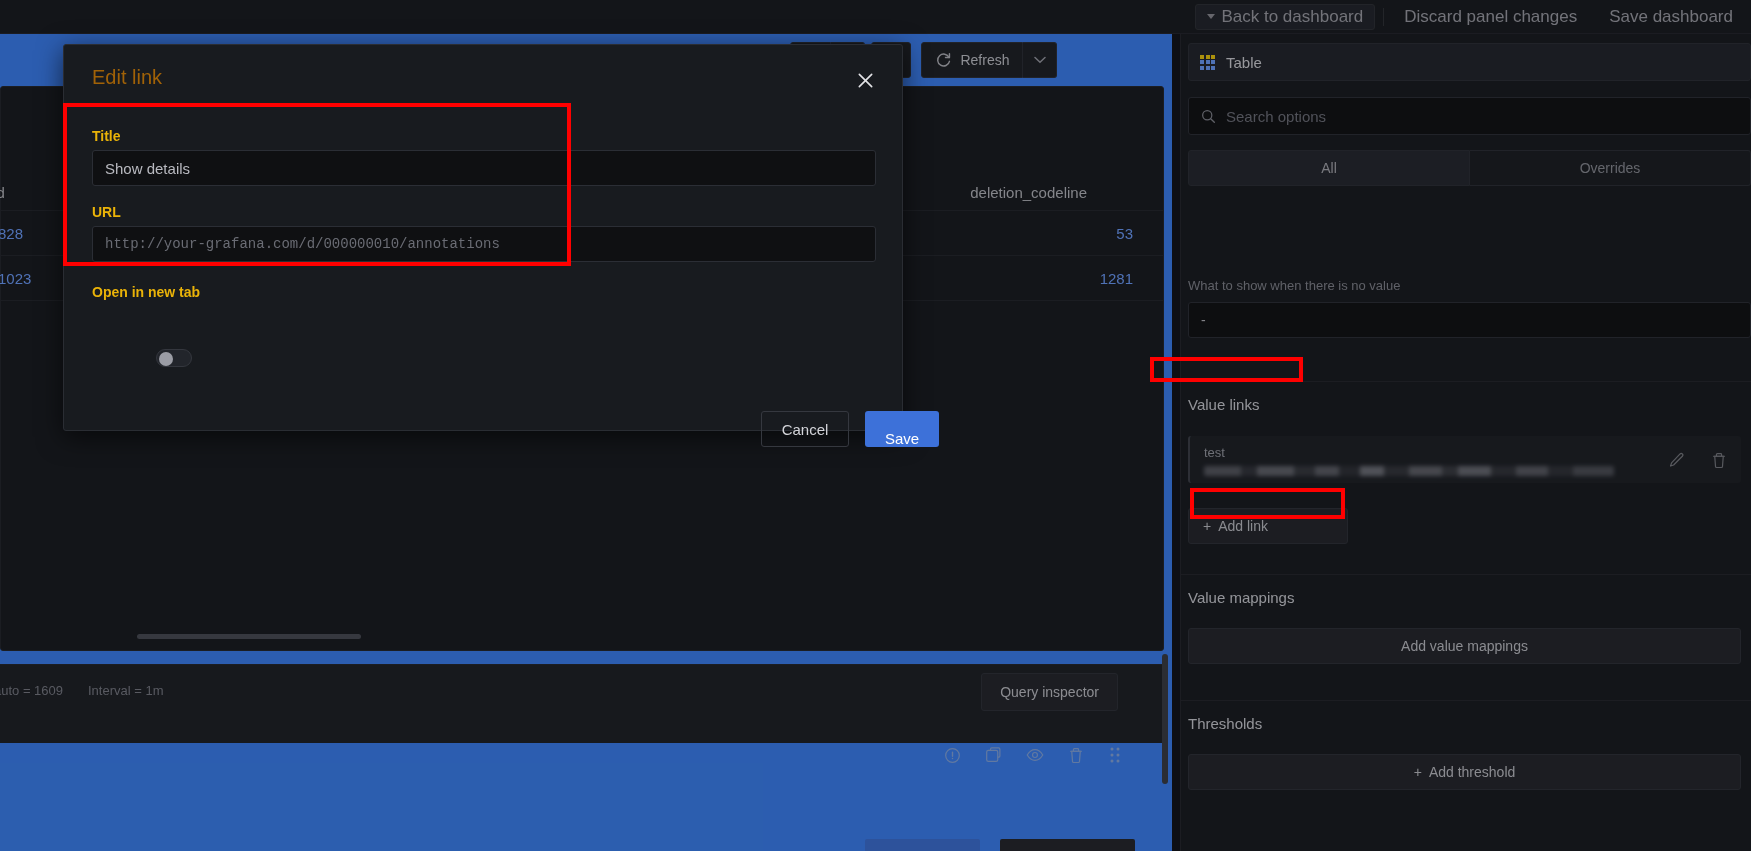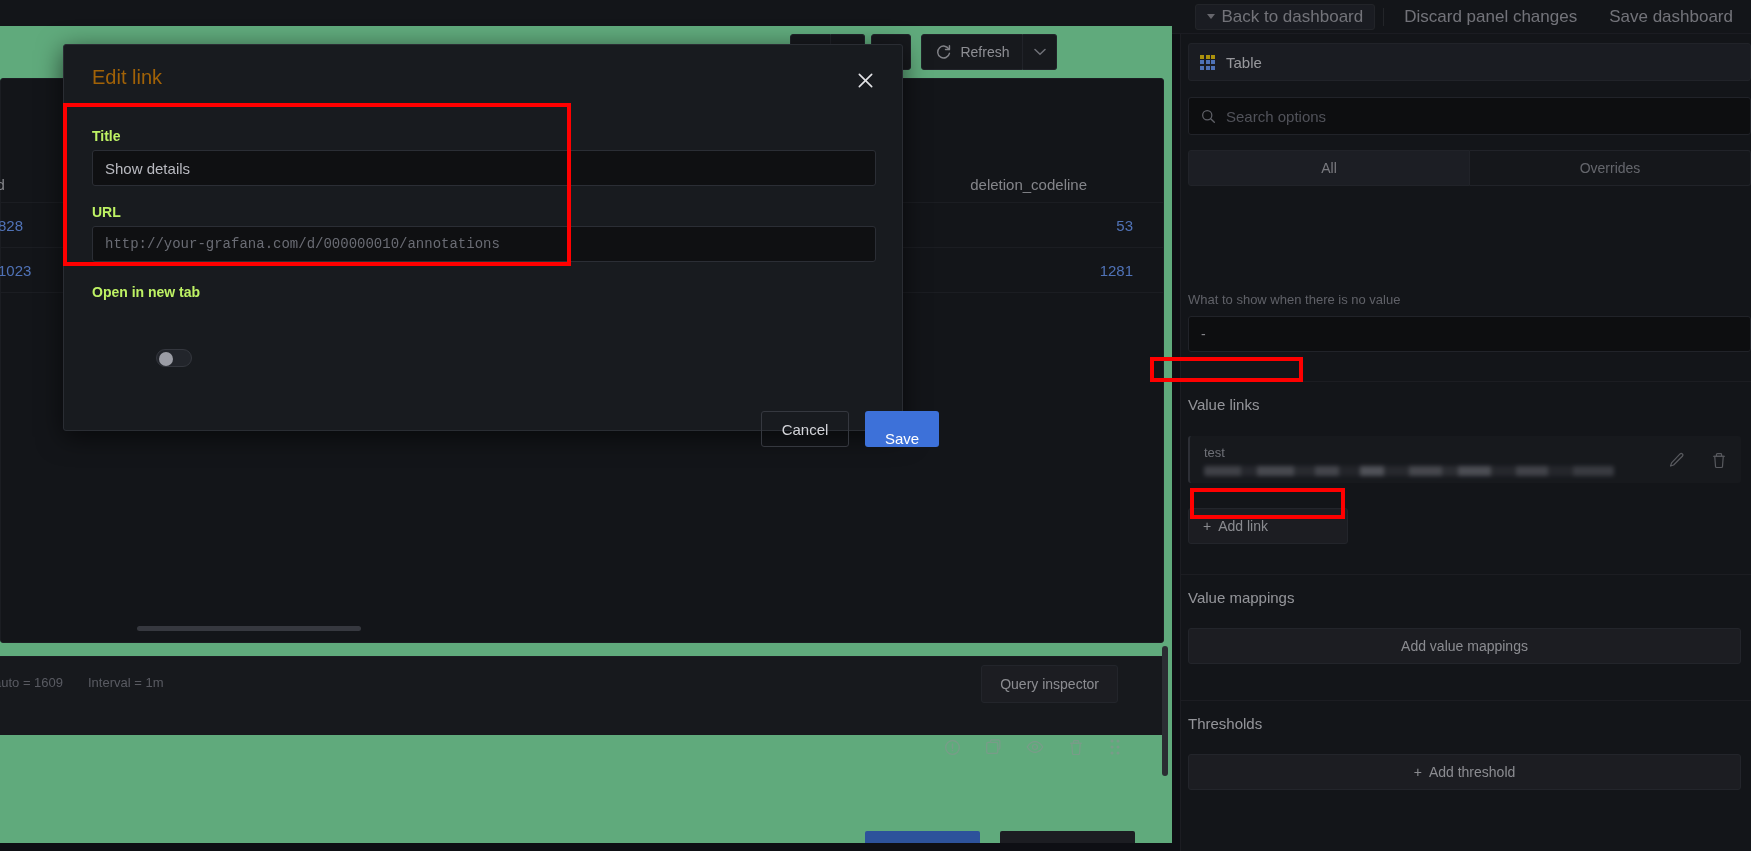--- a/index.html
+++ b/index.html
@@ -28,22 +28,22 @@
   }
   .tb-btn.ghost { background: transparent; border-color: transparent; }
   .tb-sep { width: 1px; height: 18px; background: #2f3136; }
   .caret-dn {
     width: 0; height: 0; border-left: 4px solid transparent;
     border-right: 4px solid transparent; border-top: 5px solid #8e8f96;
   }
 
   
   .canvas {
-    position: absolute; top: 26px; left: 0; width: 1172px; height: 817px;
-    background: #86efac;
+    position: absolute; top: 34px; left: 0; width: 1172px; height: 817px;
+    background: #3b82f6;
   }
   .panel-toolbar {
     position: absolute; top: 6px; left: 790px; height: 40px;
     display: flex; align-items: center; gap: 0;
   }
   .tr-box {
     height: 36px; display: flex; align-items: center;
     background: #1d2025; border: 1px solid #2c2f36;
     border-radius: 3px 0 0 3px; padding: 0 10px;
     font-size: 14px; color: #b8b9c0;
@@ -158,21 +158,21 @@
   .tab {
     flex: 1; display: flex; align-items: center; justify-content: center;
     font-size: 14px; color: #a9aab1; font-weight: 500;
     border: 1px solid #2b2e35; border-radius: 3px 0 0 3px;
     background: #25282e;
   }
   .tab.inactive { background: #1b1e22; border-left: none; border-radius: 0 3px 3px 0; color: #8c8e96; }
 
   .opt-sec { position: absolute; left: 7px; right: 0; }
   .sec-title { font-size: 15px; color: #cfd0d6; font-weight: 500; }
-  .sec-sub { font-size: 13px; color: #84868e; margin-top: 17px; }
+  .sec-sub { font-size: 13px; color: #84868e; margin-top: 3px; }
   .opt-box {
     background: #0f1012; border: 1px solid #2b2e35; border-radius: 3px;
     height: 36px; display: flex; align-items: center; padding: 0 12px;
     font-size: 14px; color: #b5b6bc;
   }
   .opt-btn {
     background: #24262b; border: 1px solid #2e3138; border-radius: 3px;
     height: 36px; display: flex; align-items: center; justify-content: center;
     gap: 7px; font-size: 14px; color: #c2c3c9; font-weight: 500;
   }
@@ -215,21 +215,21 @@
   }
   .modal-title {
     position: absolute; top: 21px; left: 28px;
     font-size: 20px; color: #a16207; font-weight: 400;
   }
   .modal-close {
     position: absolute; top: 22px; right: 24px; width: 26px; height: 26px;
     display: flex; align-items: center; justify-content: center;
   }
   .field-label {
-    position: absolute; font-size: 14px; color: #bef264; font-weight: 600;
+    position: absolute; font-size: 14px; color: #eab308; font-weight: 600;
   }
   .field-input {
     position: absolute; left: 28px; width: 784px; height: 36px;
     background: #0f1012; border: 1px solid #2b2e35; border-radius: 3px;
     display: flex; align-items: center; padding: 0 12px;
     font-size: 15px;
   }
   .val-filled { color: #b9bac0; }
   .val-placeholder { color: #6a6c74; font-family: "Liberation Mono", monospace; font-size: 14px; }
   .toggle {

